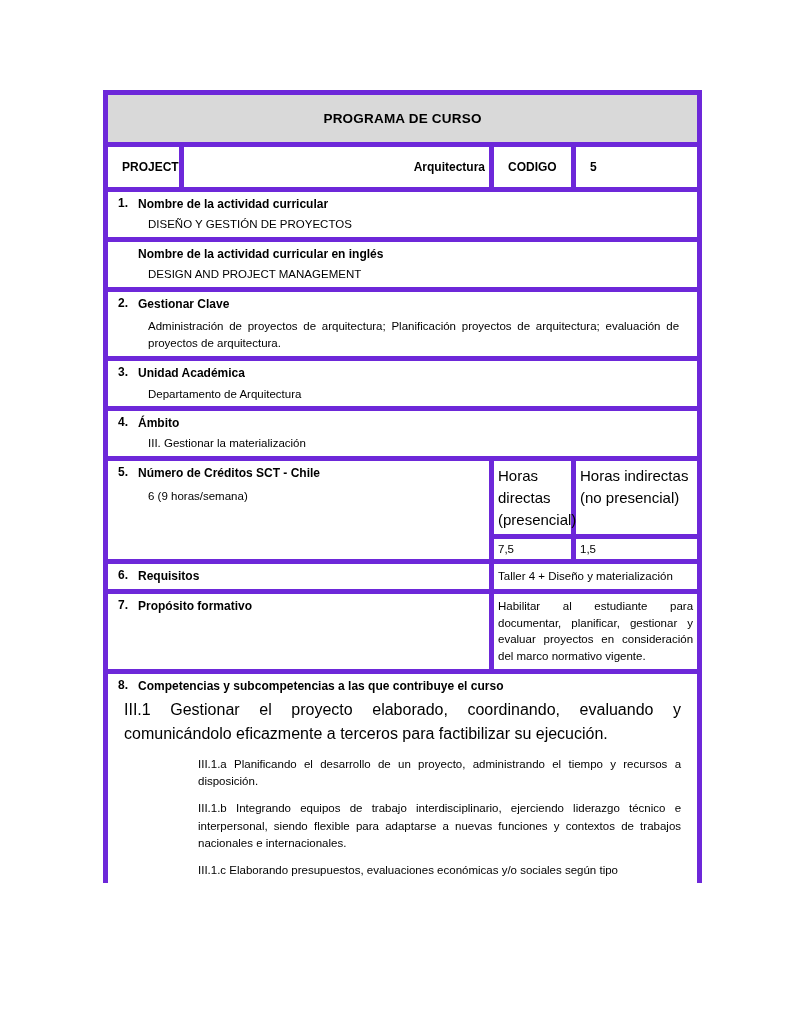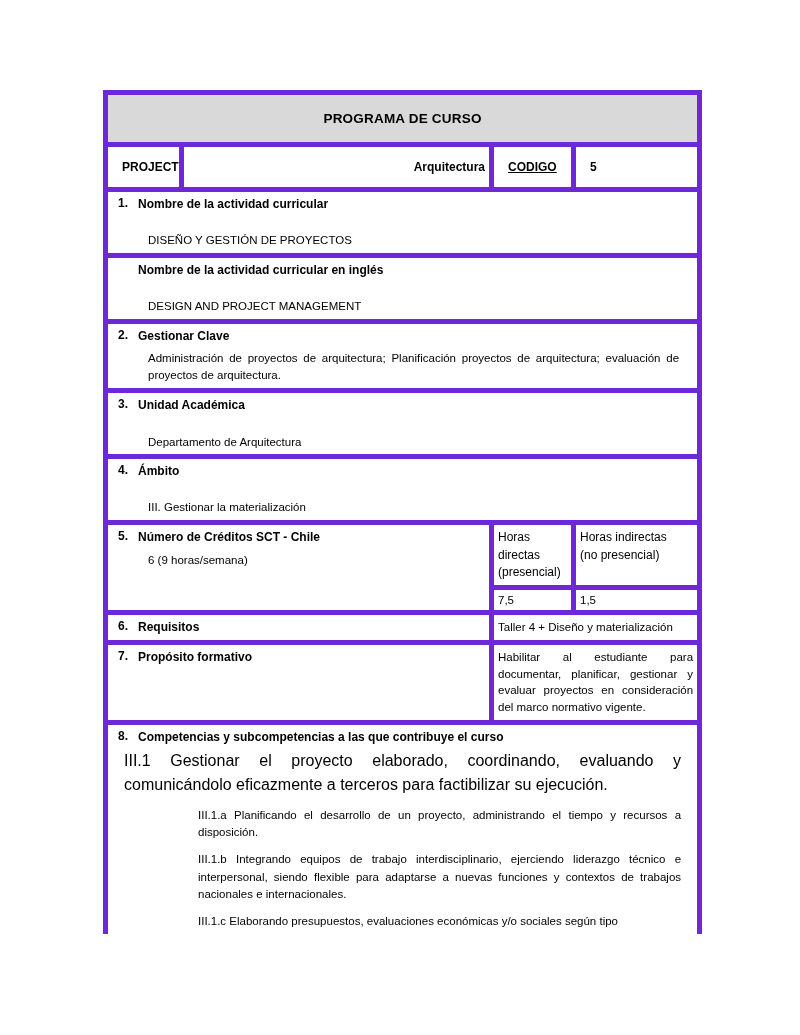--- a/index.html
+++ b/index.html
@@ -53,21 +53,20 @@
   .carrera-value {
     font-size: 12px;
     font-weight: bold;
     padding: 9px 0 9px 10px;
     text-align: right;
   }
   .codigo-label {
     font-size: 12px;
     font-weight: bold;
     padding: 9px 0 9px 10px;
-    text-decoration: underline;
   }
   .codigo-value {
     font-size: 12px;
     font-weight: bold;
     padding: 9px 0 9px 10px;
   }
   .num-item {
     display: flex;
     align-items: flex-start;
   }
@@ -82,21 +81,21 @@
   }
   .heading {
     font-weight: bold;
     font-size: 12px;
     line-height: 1.35;
   }
   .sub-body {
     font-size: 11.5px;
     line-height: 1.45;
     margin-left: 36px;
-    margin-top: 20px;
+    margin-top: 4px;
   }
   .sub-body-tight {
     font-size: 11.5px;
     line-height: 1.5;
     margin-left: 36px;
     margin-top: 6px;
     text-align: justify;
   }
   .sec-cell {
     padding: 9px 12px 10px 4px;
@@ -111,21 +110,21 @@
   }
   .credits-left {
     padding: 9px 10px 10px 4px;
   }
   .credits-sub {
     font-size: 11.5px;
     margin-left: 36px;
     margin-top: 9px;
   }
   .hours-head {
-    font-size: 12px;
+    font-size: 15px;
     line-height: 1.45;
     padding: 9px 10px 9px 12px;
   }
   .hours-val {
     font-size: 11.5px;
     padding: 9px 10px 9px 12px;
     margin-left: 40px;
   }
   .comp-head {
     padding: 9px 12px 8px 4px;

